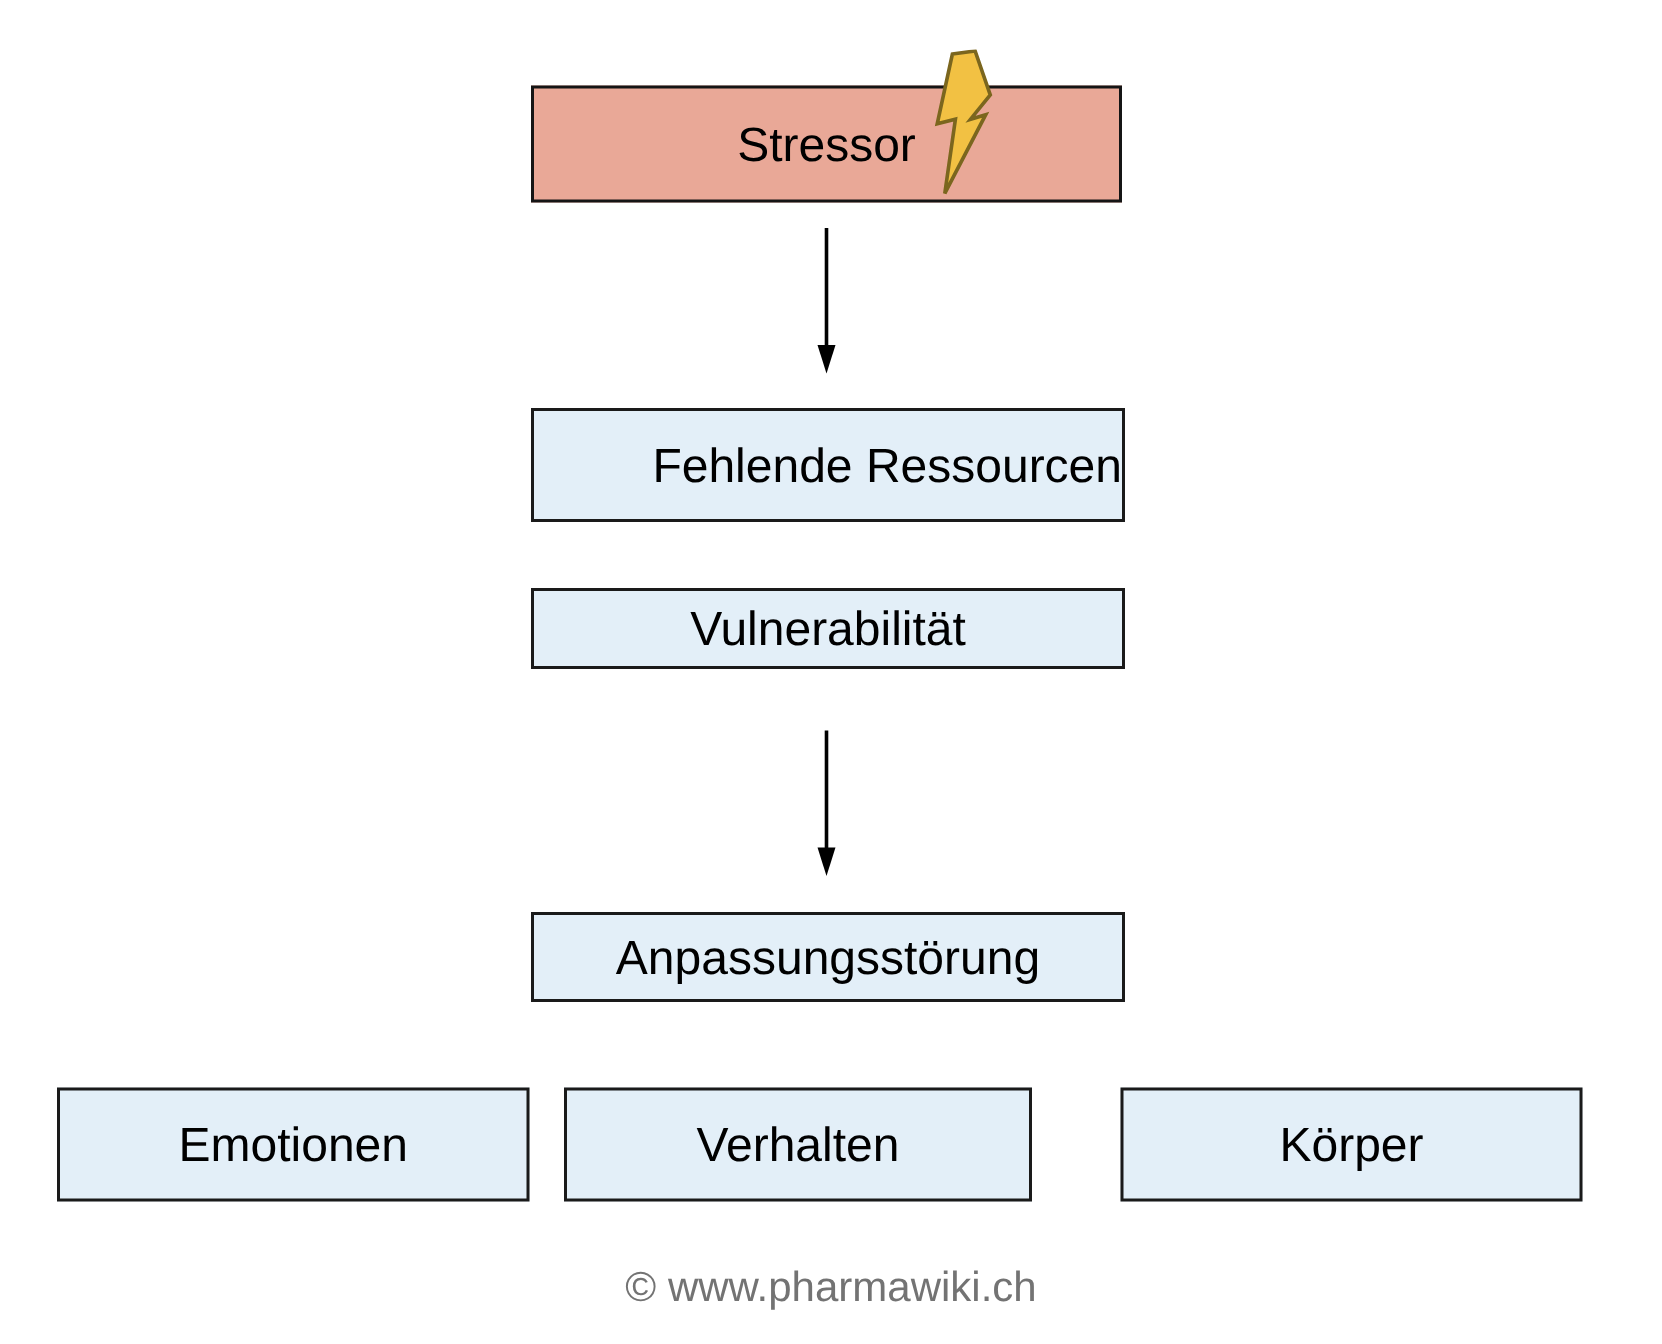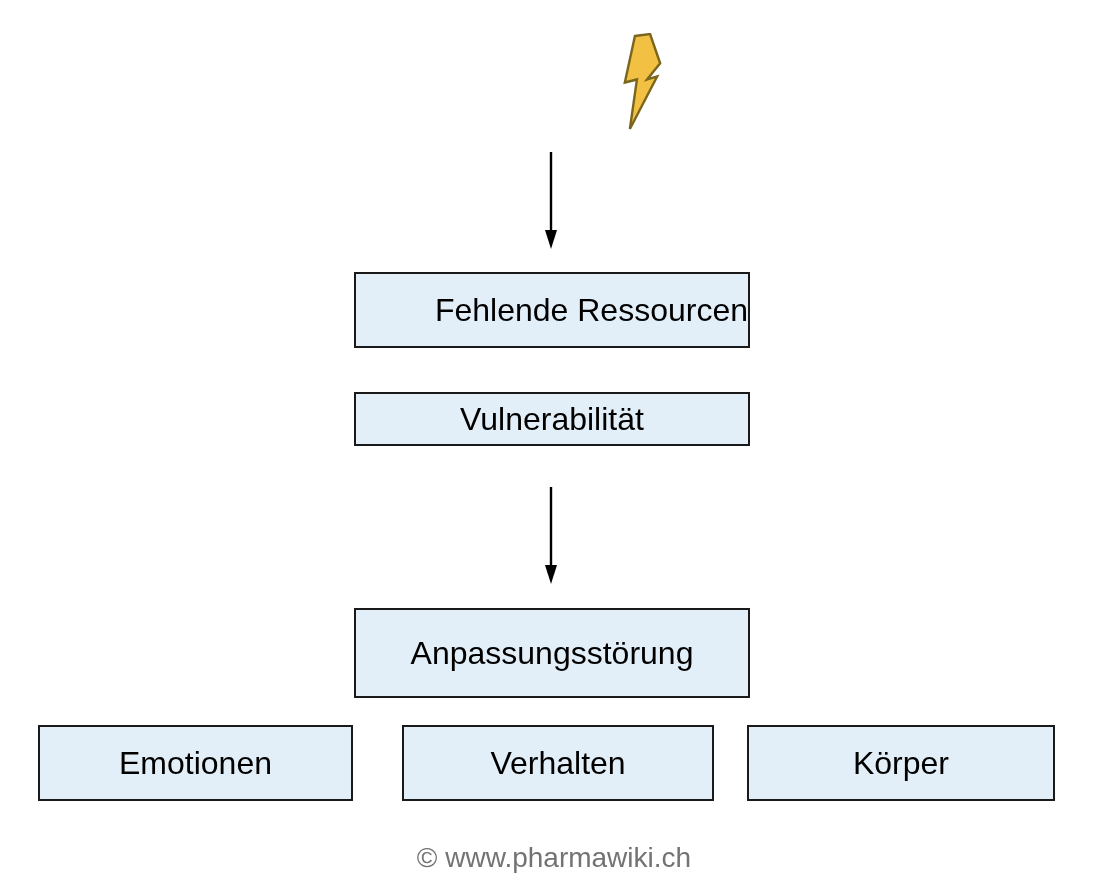--- a/index.html
+++ b/index.html
@@ -28,24 +28,24 @@
     letter-spacing: 0px;
   }
   .node--stressor {
     background: #e9a897;
     border-color: #151515;
   }
   
   .box-stressor   { left: 354px; top: 57px;  width: 394px; height: 78px; }
   .box-resources  { left: 354px; top: 272px; width: 396px; height: 76px; justify-content: flex-end; }
   .box-vulnerab   { left: 354px; top: 392px; width: 396px; height: 54px; }
-  .box-adjustment { left: 354px; top: 608px; width: 396px; height: 90px; }
+  .box-adjustment { left: 354px; top: 608px; width: 396px; height: 60px; }
   
   .box-emotions   { left: 38px;  top: 725px; width: 315px; height: 76px; align-items: center; }
-  .box-behavior   { left: 402px; top: 725px; width: 312px; height: 76px; }
+  .box-behavior   { left: 376px; top: 725px; width: 312px; height: 76px; }
   .box-body       { left: 747px; top: 725px; width: 308px; height: 76px; }
 
   .arrow {
     position: absolute;
     width: 18px;
     height: 100px;
   }
   .arrow--1 { left: 542px; top: 150px; }
   .arrow--2 { left: 542px; top: 485px; }
 
@@ -66,20 +66,23 @@
     font-size: 28px;
     color: #737373;
     user-select: none;
   }
 </style>
 </head>
 <body>
 
 <div class="canvas">
 
+  <div class="node node--stressor box-stressor">
+    <span>Stressor</span>
+  </div>
 
   <svg class="bolt" viewBox="0 0 44 98" xmlns="http://www.w3.org/2000/svg">
     <polygon points="14,3 29,1 39,30 26,46 36,43 9,95 16,46 4,49" fill="#f2c143" stroke="#7b661e" stroke-width="2.4" stroke-linejoin="miter"></polygon>
   </svg>
 
   <svg class="arrow arrow--1" viewBox="0 0 18 100" xmlns="http://www.w3.org/2000/svg">
     <line x1="9" y1="2" x2="9" y2="82" stroke="#000000" stroke-width="2.4"></line>
     <polygon points="3,80 15,80 9,99" fill="#000000"></polygon>
   </svg>
 

